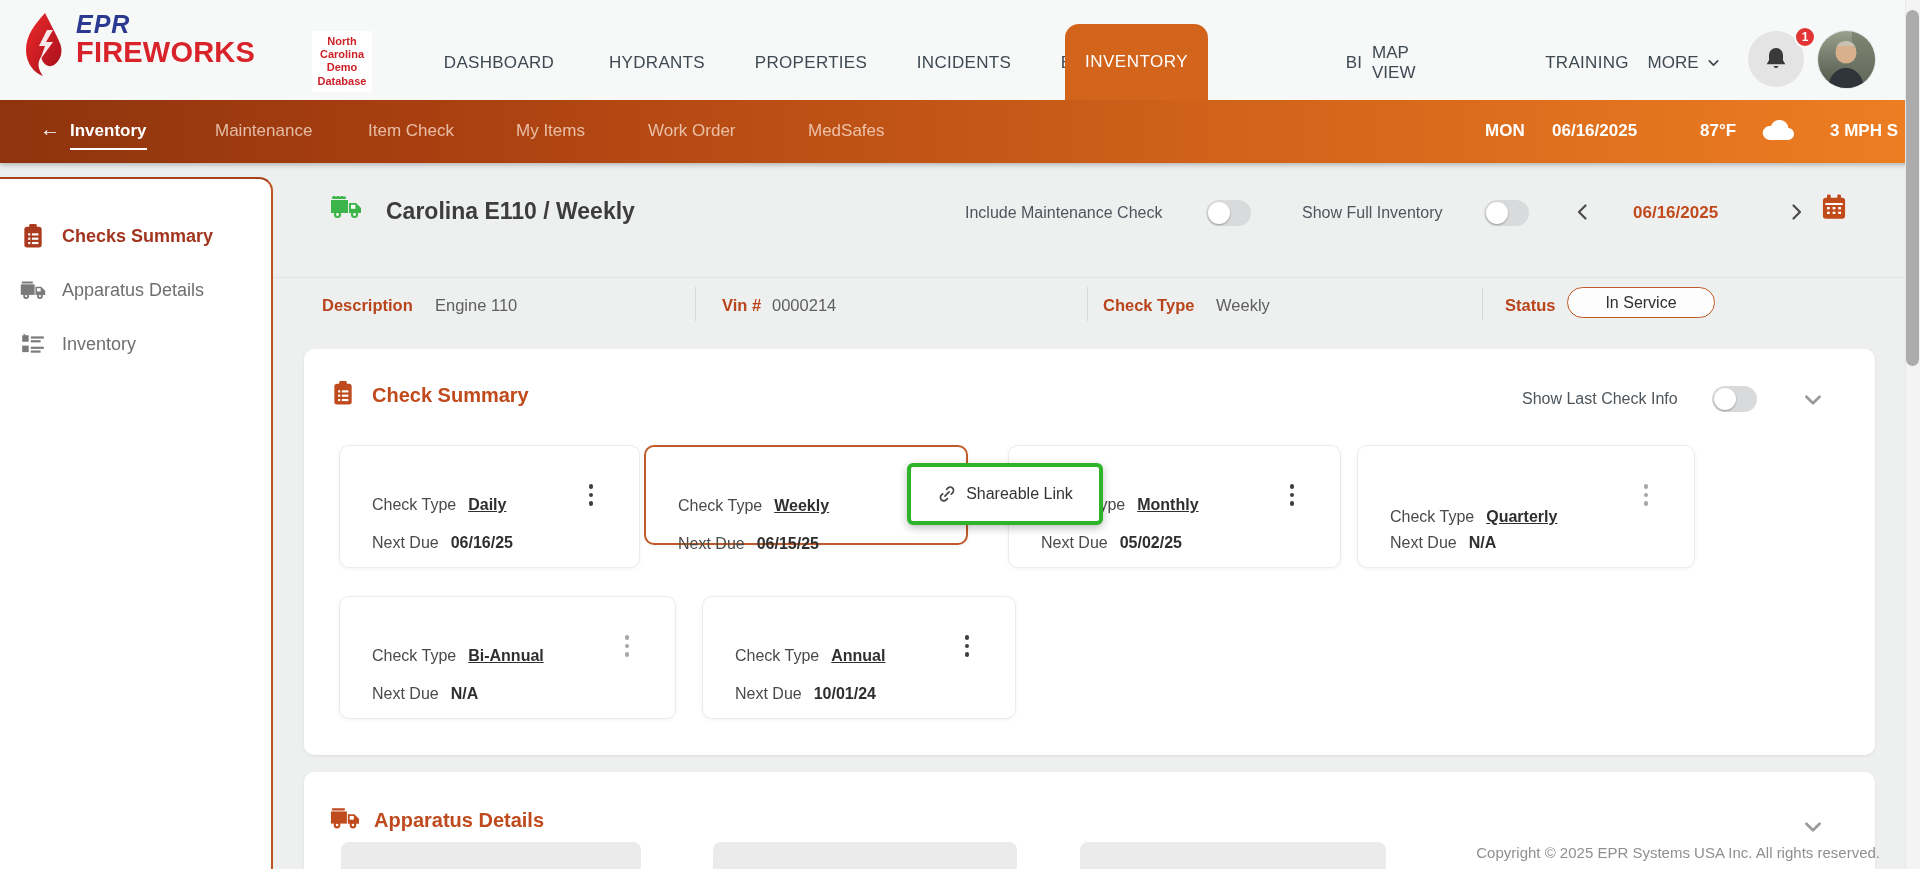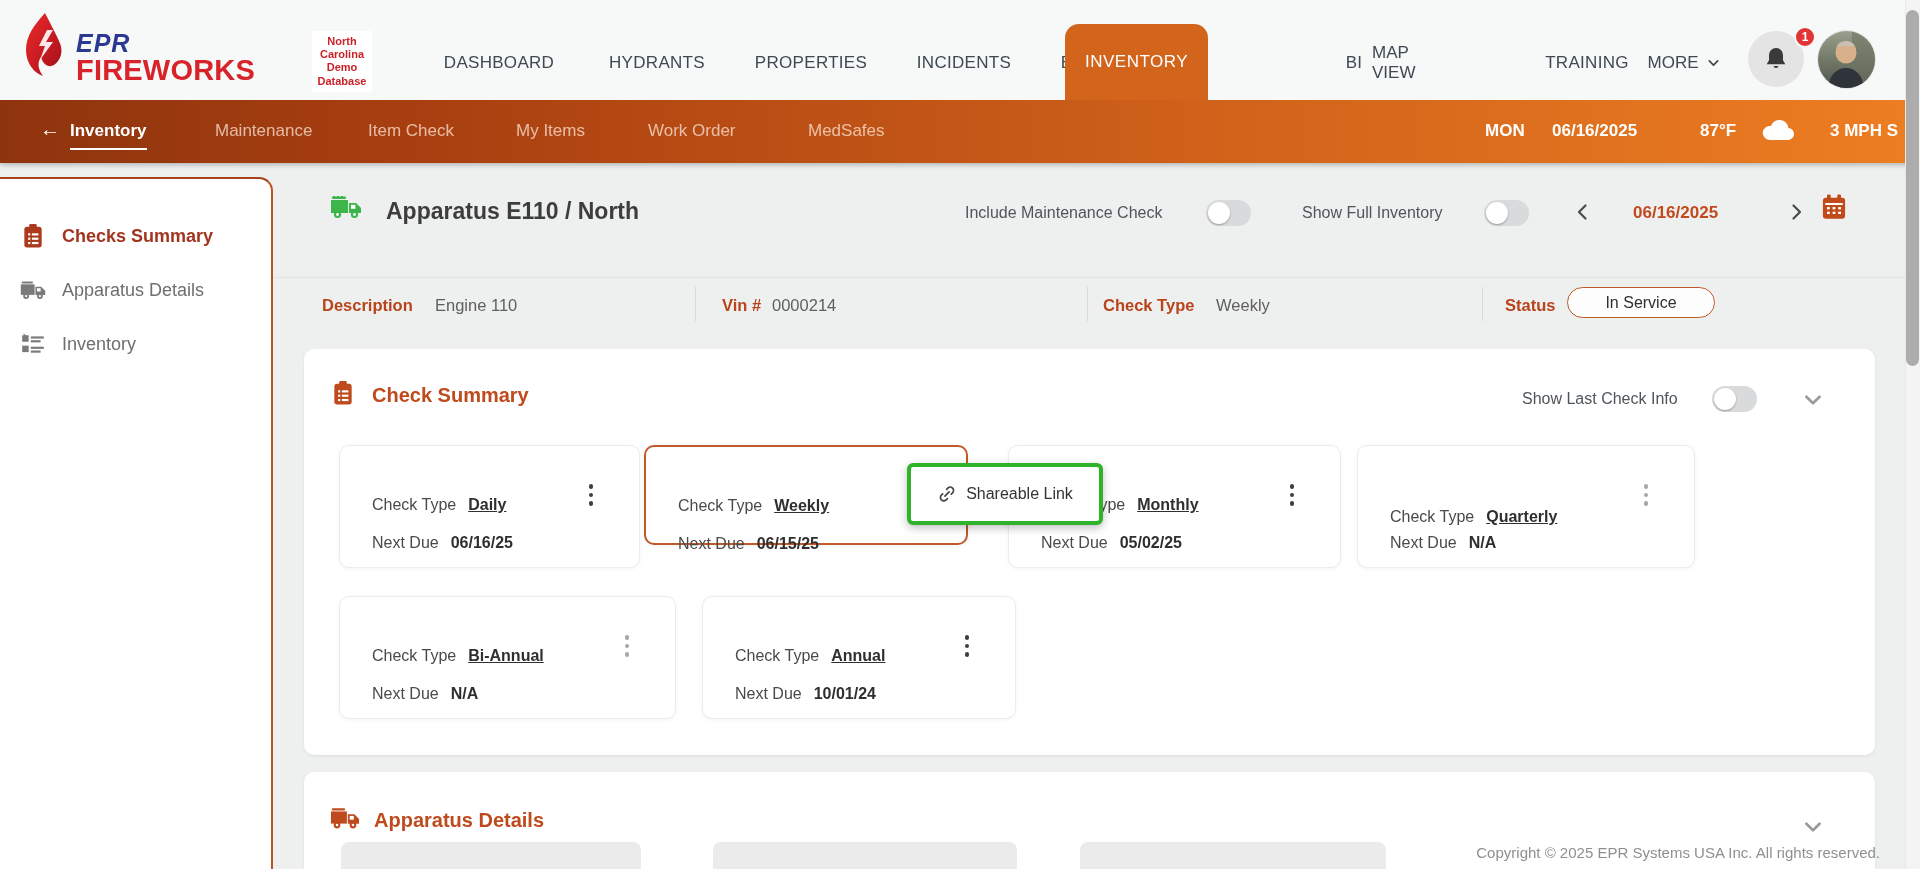--- a/index.html
+++ b/index.html
@@ -2,21 +2,21 @@
 <html><head>
 <meta charset="utf-8">
 <style>
   * { margin:0; padding:0; box-sizing:border-box; }
   html,body { width:1920px; height:869px; overflow:hidden; }
   body { font-family:"Liberation Sans", sans-serif; background:#eef0f0; }
   .screen { position:relative; width:1920px; height:869px; background:#eef0f0; overflow:hidden; }
 
   
   .header { position:absolute; left:0; top:0; width:1920px; height:100px; background:#f7f8f8; z-index:30; }
-  .logo { position:absolute; left:22px; top:12px; display:flex; align-items:flex-end; cursor:pointer; }
+  .logo { position:absolute; left:22px; top:12px; display:flex; align-items:flex-start; cursor:pointer; }
   .logo-text { margin-left:8px; line-height:1.02; }
   .logo-epr { font-style:italic; font-weight:bold; color:#2b3990; font-size:25px; letter-spacing:1px; }
   .logo-fw { font-weight:800; color:#d8232a; font-size:29px; letter-spacing:0.2px; }
   .demo-badge { position:absolute; left:312px; top:31px; width:60px; background:#ffffff; padding:4px 1px; text-align:center; color:#cc2127; font-weight:bold; font-size:11px; line-height:1.2; }
   .nav-item { position:absolute; top:53px; transform:translateX(-50%); font-size:17px; color:#3e4952; letter-spacing:0.3px; white-space:nowrap; cursor:pointer;margin-left:36px; }
   .nav-map { position:absolute; left:1372px; top:43px; font-size:17px; color:#3e4952; line-height:1.15; cursor:pointer; }
   .inv-tab { position:absolute; left:1065px; top:24px; width:143px; height:76px; background:#d2641c; border-radius:14px 14px 0 0; color:#ffffff; display:flex; align-items:center; justify-content:center; font-size:17px; letter-spacing:0.5px; cursor:pointer; }
   .more-wrap { position:absolute; left:1684px; top:53px; transform:translateX(-50%); display:flex; align-items:center; gap:8px; font-size:17px; color:#3e4952; cursor:pointer; }
   .bell-circle { position:absolute; left:1748px; top:31px; width:56px; height:56px; border-radius:50%; background:#e4e4e4; display:flex; align-items:center; justify-content:center; cursor:pointer; }
   .bell-badge { position:absolute; left:1794px; top:26px; min-width:22px; height:22px; border-radius:11px; background:#e23434; color:#fff; font-size:12px; font-weight:bold; display:flex; align-items:center; justify-content:center; border:2px solid #f7f8f8; z-index:2; }
@@ -226,21 +226,21 @@
       <rect x="7" y="1" width="2" height="3"></rect>
       <rect x="11" y="1" width="2" height="3"></rect>
     <path d="M1 5h17v13H1z"></path>
     <path d="M19 8h7l5 5v5h-12z"></path>
     <rect x="21" y="9.8" width="4.4" height="4" fill="#fff"></rect>
     <circle cx="7.5" cy="19.5" r="3.6"></circle>
       <circle cx="7.5" cy="19.5" r="1.4" fill="#fff"></circle>
     <circle cx="24.5" cy="19.5" r="3.6"></circle>
       <circle cx="24.5" cy="19.5" r="1.4" fill="#fff"></circle>
   </svg>
-  <div class="page-title">Apparatus E110 / North</div>
+  <div class="page-title">Carolina E110 / Weekly</div>
 
   <span class="tog-label" style="left:965px">Include Maintenance Check</span>
   <div class="toggle" style="left:1206px; top:200px"></div>
   <span class="tog-label" style="left:1302px">Show Full Inventory</span>
   <div class="toggle" style="left:1484px; top:200px"></div>
 
   <svg class="date-chev" style="left:1573px" viewBox="0 0 20 20">
     <path d="M12.5 3.5L6 10l6.5 6.5" stroke="currentColor" stroke-width="2.2" fill="none" stroke-linecap="round" stroke-linejoin="round"></path>
   </svg>
   <span class="toolbar-date">06/16/2025</span>

